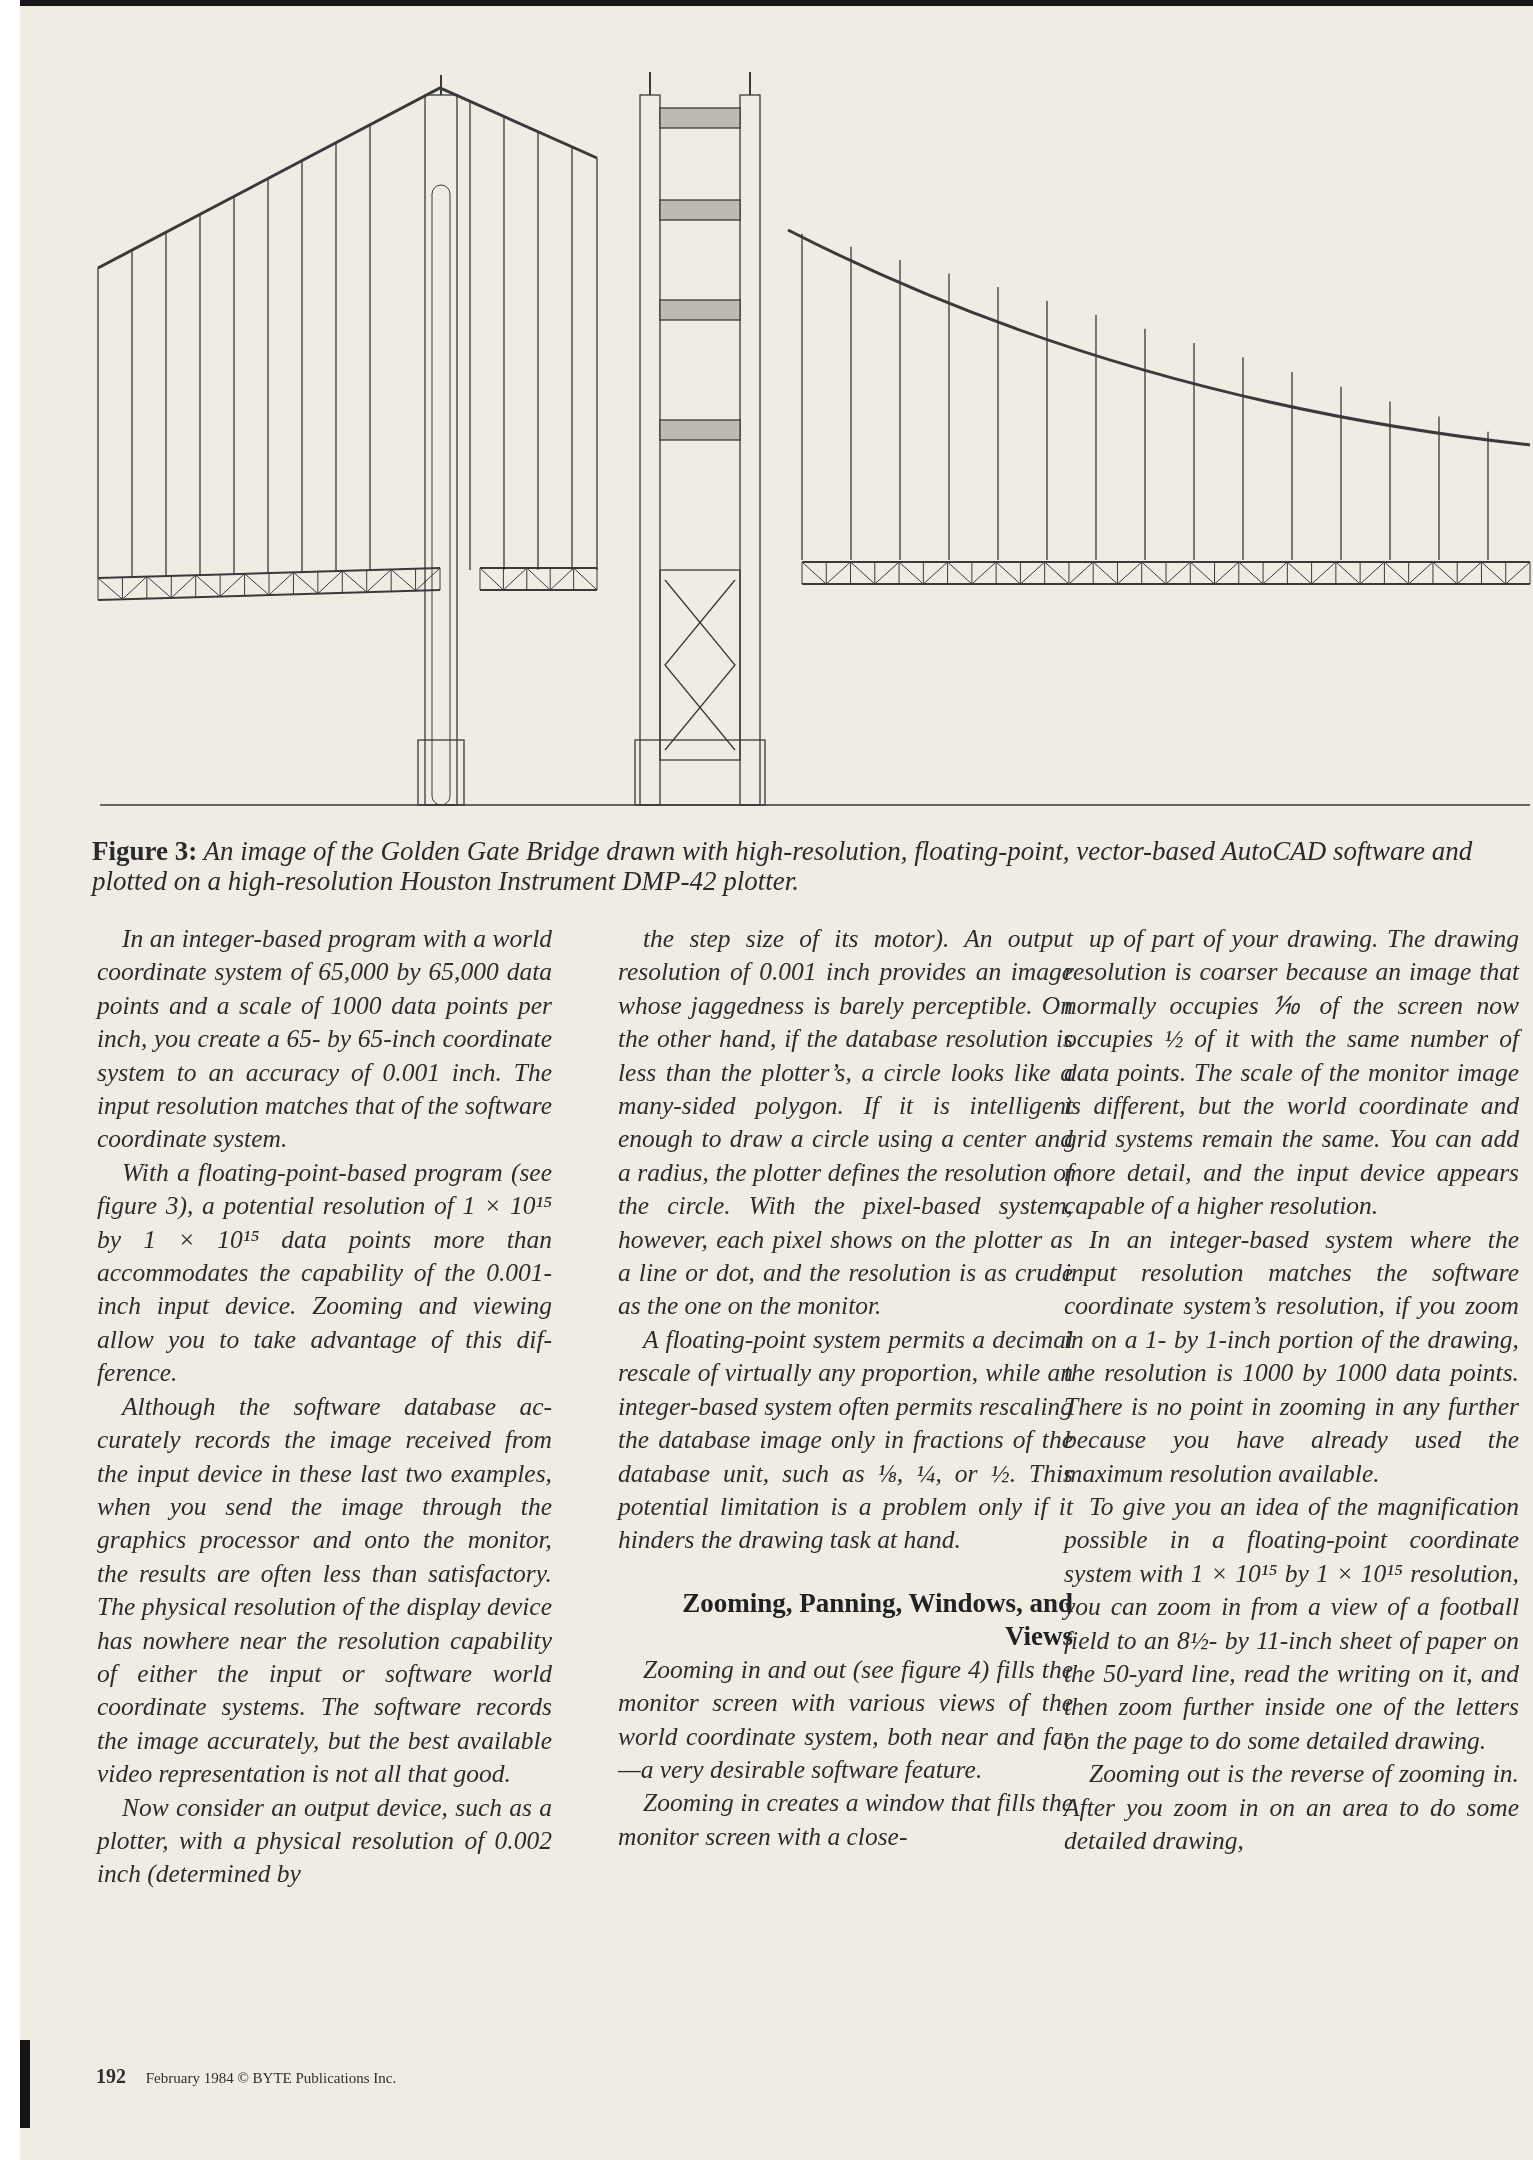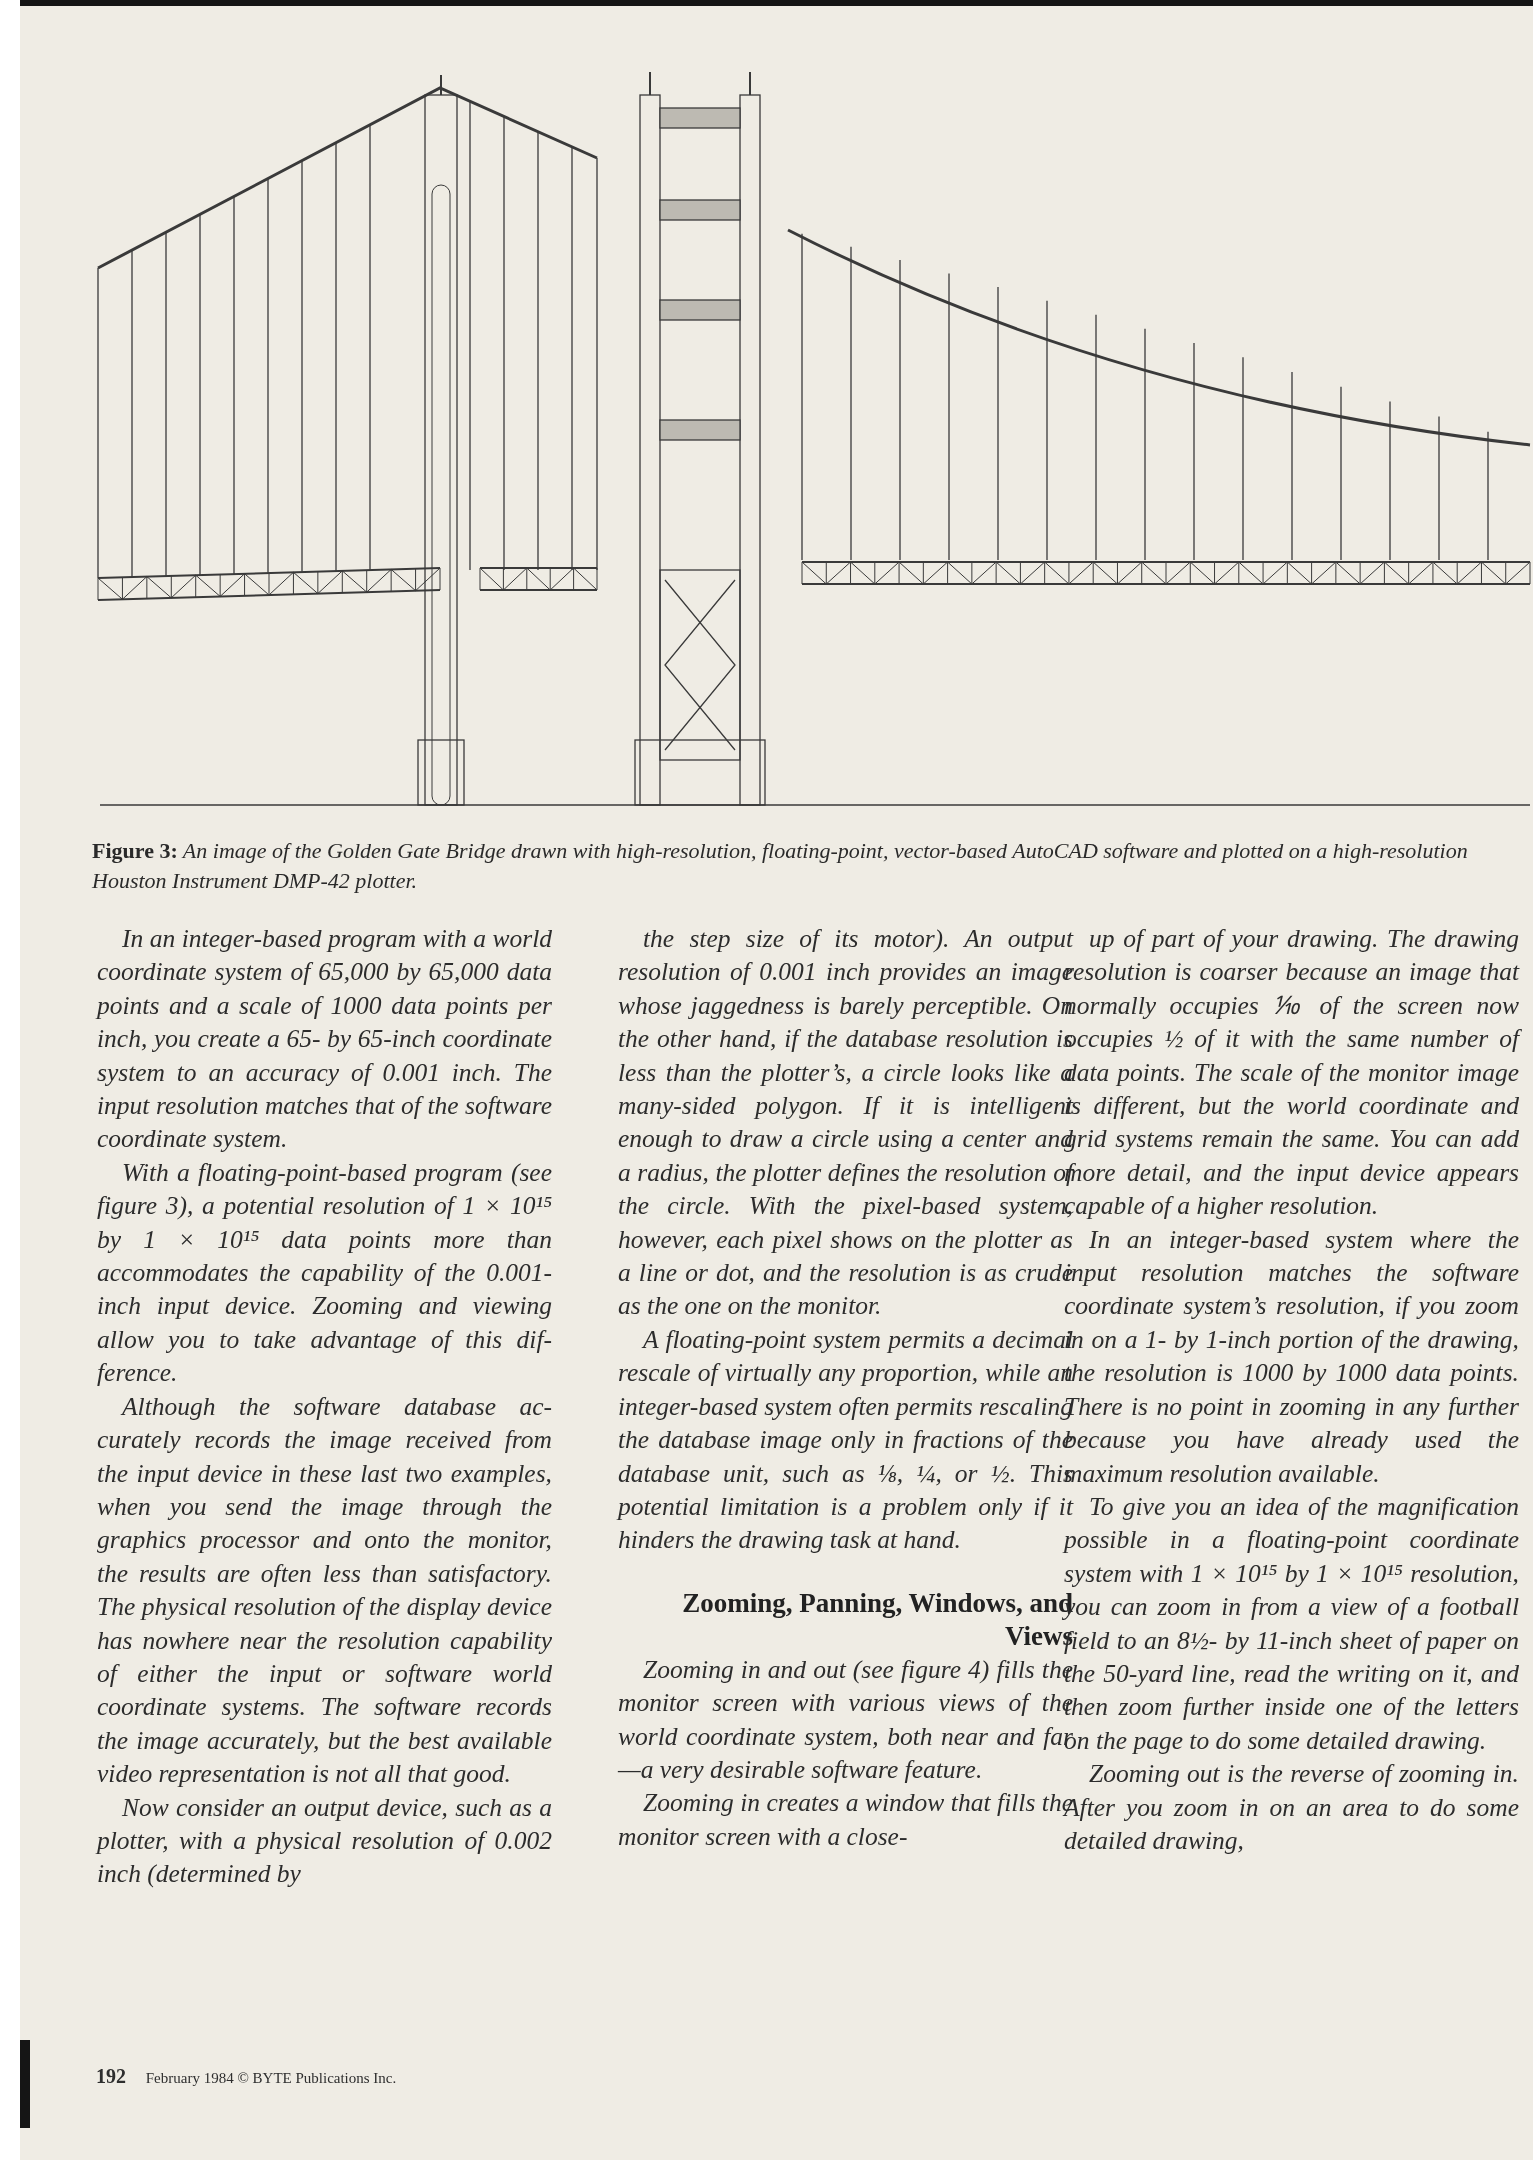--- a/index.html
+++ b/index.html
@@ -18,21 +18,21 @@
   .side-bar {
     position: absolute; left: 20px; top: 2040px; width: 10px; height: 88px; background: #151515;
   }
   .figure {
     position: absolute; left: 20px; top: 0; width: 1513px; height: 820px;
   }
   .figure svg { position: absolute; left: 0; top: 0; }
   .caption {
     position: absolute; left: 92px; top: 836px; width: 1440px;
     font-family: "Liberation Serif", serif; font-style: italic;
-    font-size: 22px; line-height: 30px; color: #2a2a2a;
+    font-size: 27px; line-height: 30px; color: #2a2a2a;
   }
   .caption .label { font-style: normal; font-weight: bold; }
   .col {
     position: absolute; top: 922px; width: 455px;
     font-family: "Liberation Serif", serif;
     font-size: 25.5px; line-height: 33.4px; color: #2c2c2c;
     text-align: justify; hyphens: manual;
   }
   .col p { margin: 0; text-indent: 25px; font-style: italic; }
   .col h2 {

